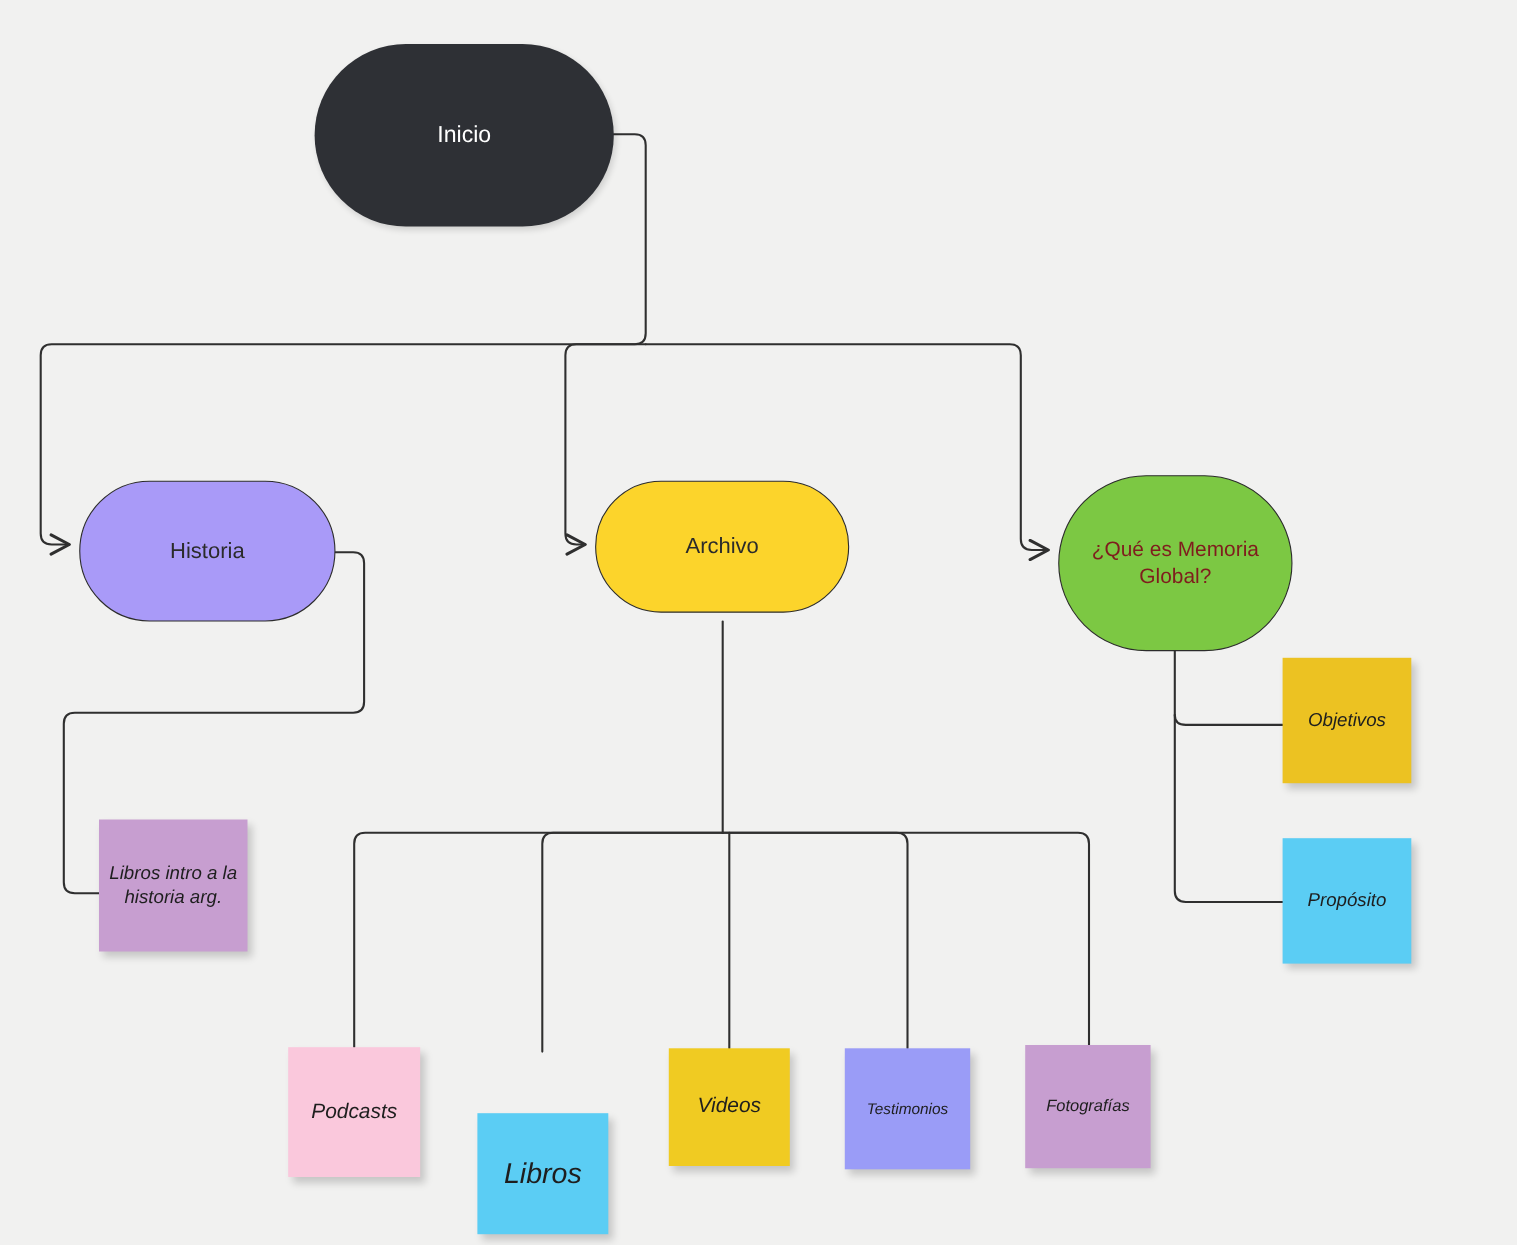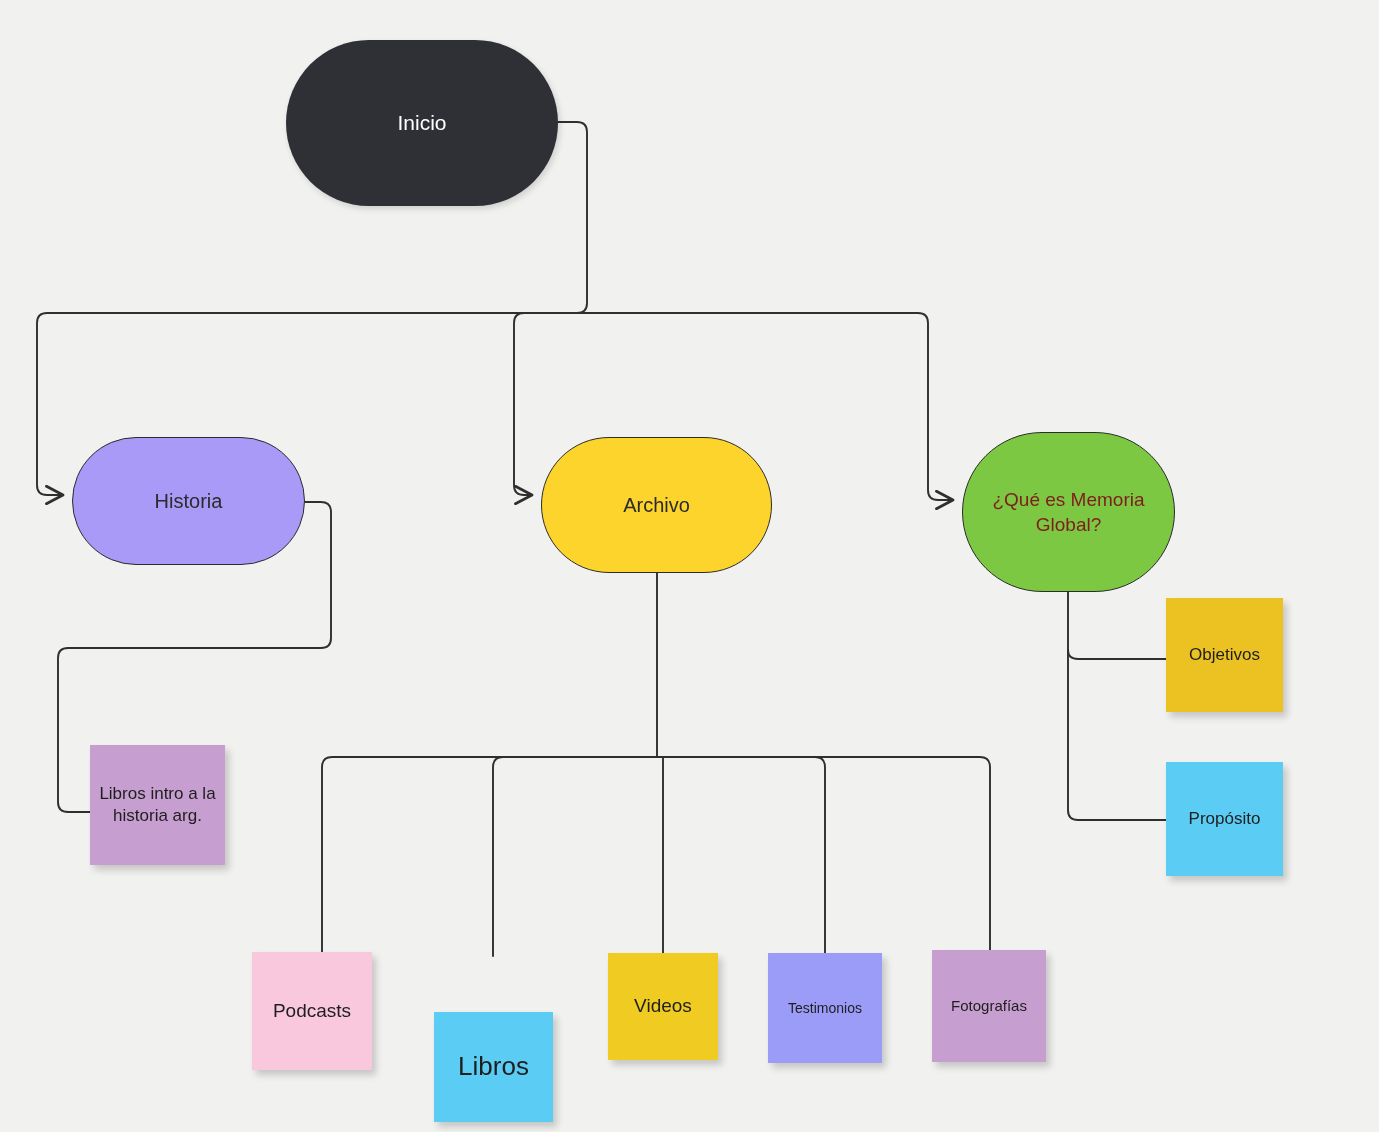--- a/index.html
+++ b/index.html
@@ -51,20 +51,21 @@
     position: absolute;
     box-sizing: border-box;
     display: flex;
     align-items: center;
     justify-content: center;
     text-align: center;
     color: #1e1e1e;
     line-height: 1.3;
     box-shadow: 4px 5px 7px rgba(0,0,0,0.18);
     z-index: 3;
+    font-style: italic;
   }
 </style>
 </head>
 <body style="background: rgb(241, 241, 240);">
 
 <div id="canvas" style="background: rgb(241, 241, 240);">
 
   <svg id="wires" viewBox="0 0 1379 1132" width="1379" height="1132" xmlns="http://www.w3.org/2000/svg">
     <defs>
       <marker id="arrowOpen" viewBox="0 0 12 12" refX="10.5" refY="6" markerWidth="11" markerHeight="11" orient="auto-start-reverse">
@@ -99,31 +100,31 @@
       <path d="M657,757 H815 Q825,757 825,767 V953"></path>
 
       <path d="M657,757 H980 Q990,757 990,767 V950"></path>
     </g>
   </svg>
 
   <div class="node root" style="left: 286px; top: 40px; width: 272px; height: 166px; background: rgb(46, 48, 53); color: rgb(255, 255, 255); font-size: 21px; padding: 0px 8px;">Inicio</div>
 
   <div class="node" style="left: 72px; top: 437px; width: 233px; height: 128px; background: rgb(169, 154, 248); color: rgb(43, 43, 43); font-size: 20px; padding: 0px 8px;">Historia</div>
 
-  <div class="node" style="left: 541px; top: 437px; width: 231px; height: 136px; background: rgb(252, 212, 43); color: rgb(43, 43, 43); font-size: 20px; padding: 0px 8px;">Archivo</div>
+  <div class="node" style="left: 541px; top: 437px; width: 231px; height: 120px; background: rgb(252, 212, 43); color: rgb(43, 43, 43); font-size: 20px; padding: 0px 8px;">Archivo</div>
 
   <div class="node" style="left: 962px; top: 432px; width: 213px; height: 160px; background: rgb(124, 200, 67); color: #7f1d1d; font-size: 19px; padding: 0px 8px;">¿Qué es Memoria Global?</div>
 
   <div class="sticky" style="left: 90px; top: 745px; width: 135px; height: 120px; background: rgb(199, 158, 208); font-size: 17px; padding: 0px 8px;">Libros intro a la historia arg.</div>
 
   <div class="sticky" style="left: 1166px; top: 598px; width: 117px; height: 114px; background: rgb(236, 194, 34); font-size: 17px; padding: 0px 8px;">Objetivos</div>
 
   <div class="sticky" style="left: 1166px; top: 762px; width: 117px; height: 114px; background: rgb(91, 205, 244); font-size: 17px; padding: 0px 8px;">Propósito</div>
 
-  <div class="sticky" style="left: 252px; top: 952px; width: 120px; height: 118px; background: rgb(250, 200, 220); font-size: 19px; padding: 0px 8px;">Podcasts</div>
+  <div class="sticky" style="left: 262px; top: 952px; width: 120px; height: 118px; background: rgb(250, 200, 220); font-size: 19px; padding: 0px 8px;">Podcasts</div>
 
   <div class="sticky" style="left: 434px; top: 1012px; width: 119px; height: 110px; background: rgb(91, 205, 244); font-size: 26px; padding: 0px 8px;">Libros</div>
 
   <div class="sticky" style="left: 608px; top: 953px; width: 110px; height: 107px; background: rgb(240, 203, 34); font-size: 19px; padding: 0px 8px;">Videos</div>
 
   <div class="sticky" style="left: 768px; top: 953px; width: 114px; height: 110px; background: rgb(154, 156, 247); font-size: 14px; padding: 0px 8px;">Testimonios</div>
 
   <div class="sticky" style="left: 932px; top: 950px; width: 114px; height: 112px; background: rgb(199, 158, 208); font-size: 15px; padding: 0px 8px;">Fotografías</div>
 
 </div>

